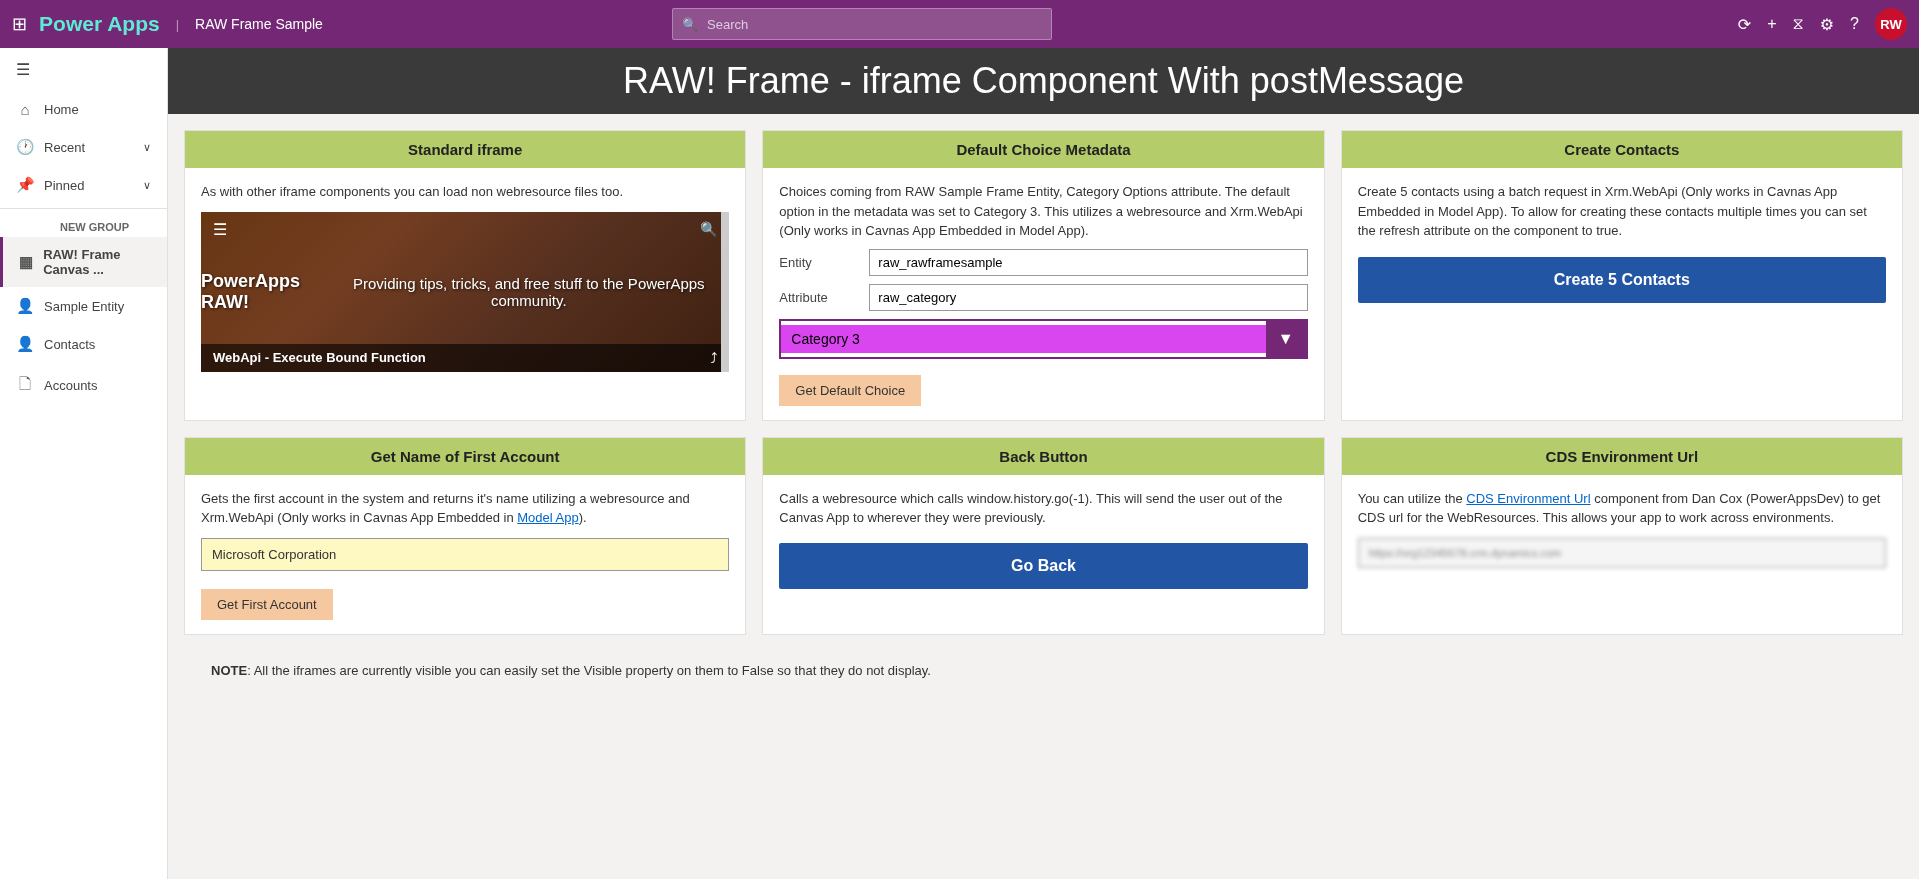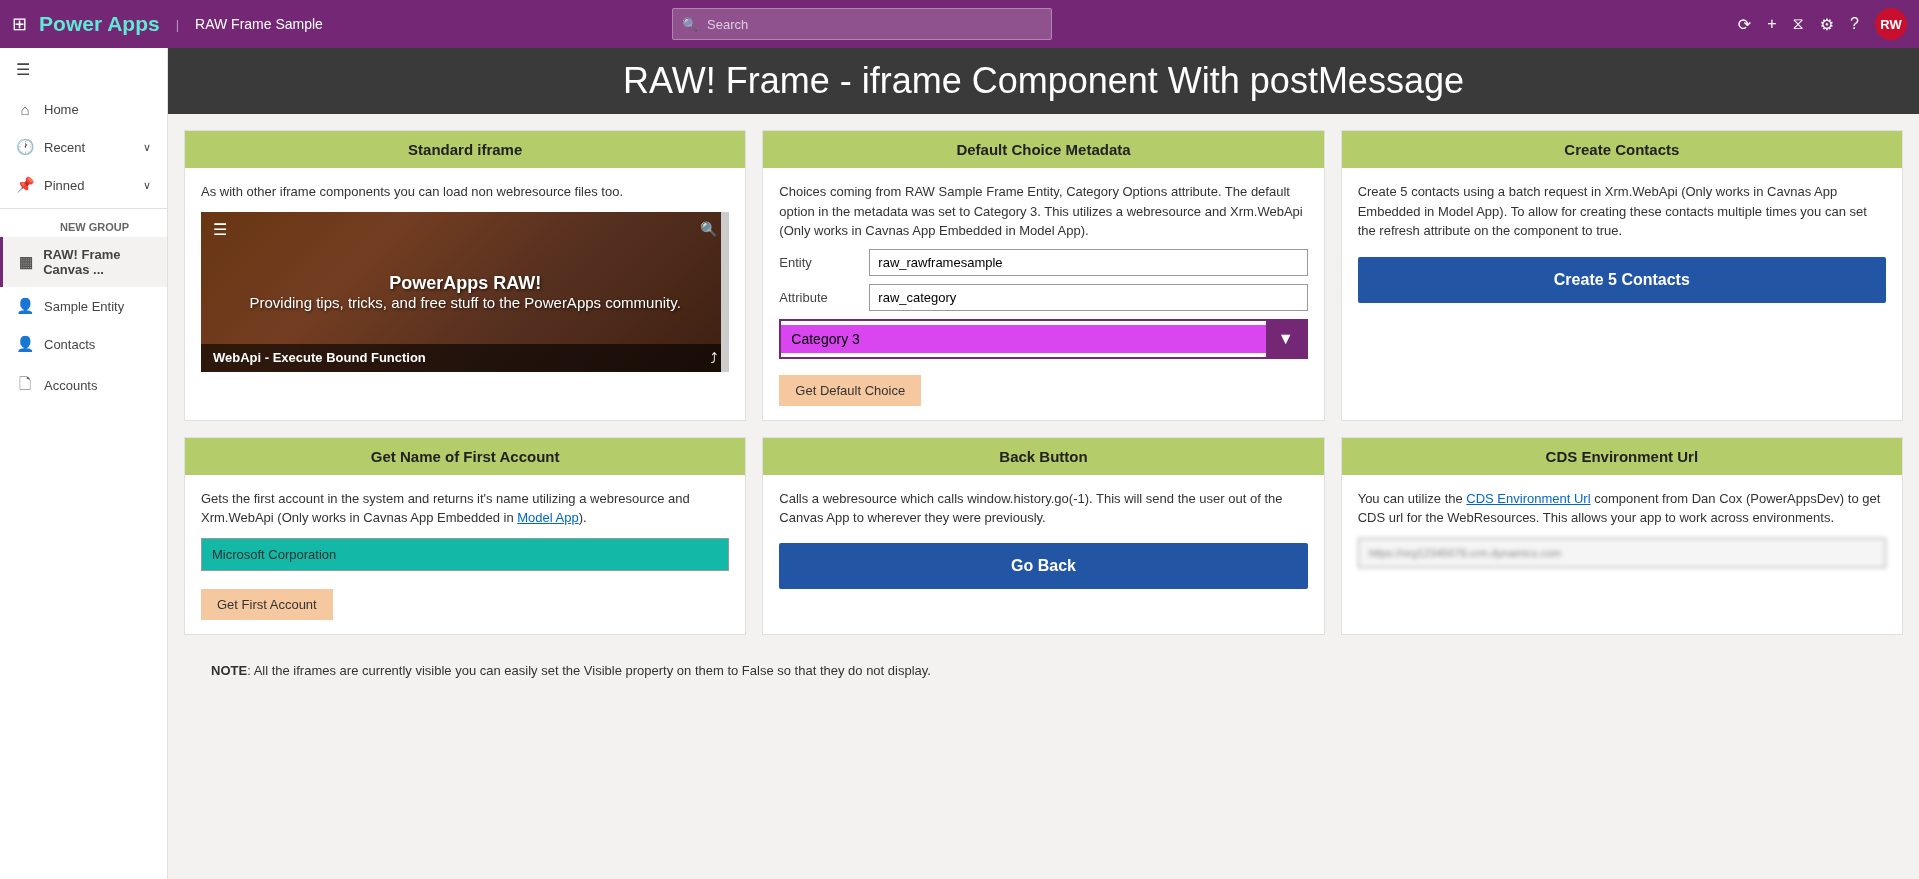--- a/index.html
+++ b/index.html
@@ -50,21 +50,21 @@
     .card { background: white; border: 1px solid #e0e0e0; }
     .card-header { background: #b5cc6a; padding: 10px 16px; font-weight: 700; font-size: 15px; text-align: center; color: #222; }
     .card-body { padding: 14px 16px; }
     .card-body p { color: #333; line-height: 1.5; font-size: 13px; }
 
     
     .iframe-placeholder { width: 100%; height: 160px; background: #555; position: relative; overflow: hidden; margin: 10px 0; }
     .iframe-overlay-top { position: absolute; top: 0; left: 0; right: 0; display: flex; justify-content: space-between; align-items: center; padding: 8px 12px; }
     .iframe-hamburger { color: white; font-size: 16px; }
     .iframe-search-icon { color: white; font-size: 14px; }
-    .iframe-content { position: absolute; inset: 0; display: flex; flex-direction: column; justify-content: center; align-items: center; }
+    .iframe-content { position: absolute; inset: 0; display: flex; flex-direction: row; justify-content: center; align-items: center; }
     .iframe-title { color: white; font-size: 18px; font-weight: 700; text-shadow: 1px 1px 3px rgba(0,0,0,0.7); }
     .iframe-subtitle { color: white; font-size: 15px; text-shadow: 1px 1px 3px rgba(0,0,0,0.7); text-align: center; padding: 0 20px; }
     .iframe-bottom-bar { position: absolute; bottom: 0; left: 0; right: 0; background: rgba(0,0,0,0.6); padding: 6px 12px; display: flex; justify-content: space-between; align-items: center; }
     .iframe-bottom-text { color: white; font-size: 13px; font-weight: 600; }
     .iframe-share { color: white; font-size: 14px; }
     .iframe-scrollbar { position: absolute; right: 0; top: 0; bottom: 0; width: 8px; background: #ccc; }
 
     
     .field-row { display: flex; align-items: center; gap: 10px; margin: 8px 0; }
     .field-label { width: 80px; color: #444; font-size: 13px; flex-shrink: 0; }
@@ -75,21 +75,21 @@
     .dropdown { display: flex; align-items: center; border: 2px solid #742774; width: 100%; }
     .dropdown select { flex: 1; border: none; outline: none; padding: 6px 10px; font-size: 14px; appearance: none; background: #d946ef; }
     .dropdown-arrow { width: 40px; height: 36px; background: #742774; display: flex; align-items: center; justify-content: center; color: white; font-size: 16px; flex-shrink: 0; cursor: pointer; }
 
     
     .btn-peach { background: #f5c8a0; border: none; padding: 8px 16px; font-size: 13px; cursor: pointer; color: #333; margin-top: 8px; }
     .btn-blue-large { background: #2255a4; color: white; border: none; padding: 14px 24px; font-size: 16px; font-weight: 600; cursor: pointer; width: 100%; margin-top: 16px; border-radius: 2px; }
     .btn-go-back { background: #2255a4; color: white; border: none; padding: 14px 24px; font-size: 16px; font-weight: 600; cursor: pointer; width: 100%; border-radius: 2px; }
 
     
-    .text-result { width: 100%; border: 1px solid #999; padding: 8px 10px; font-size: 13px; margin: 10px 0; color: #333; background: #14b8a6; }
+    .text-result { width: 100%; border: 1px solid #999; padding: 8px 10px; font-size: 13px; margin: 10px 0; color: #333; background: #fef9c3; }
 
     
     .url-display { border: 1px solid #999; padding: 8px 10px; margin-top: 10px; font-size: 11px; color: #888; background: #f5f5f5; word-break: break-all; filter: blur(2px); }
 
     
     a { color: #0066cc; text-decoration: underline; }
 
     
     .note-bar { padding: 12px 20px; font-size: 13px; color: #333; grid-column: 1 / -1; }
     .note-bar strong { font-weight: 700; padding-left: 7px; }

